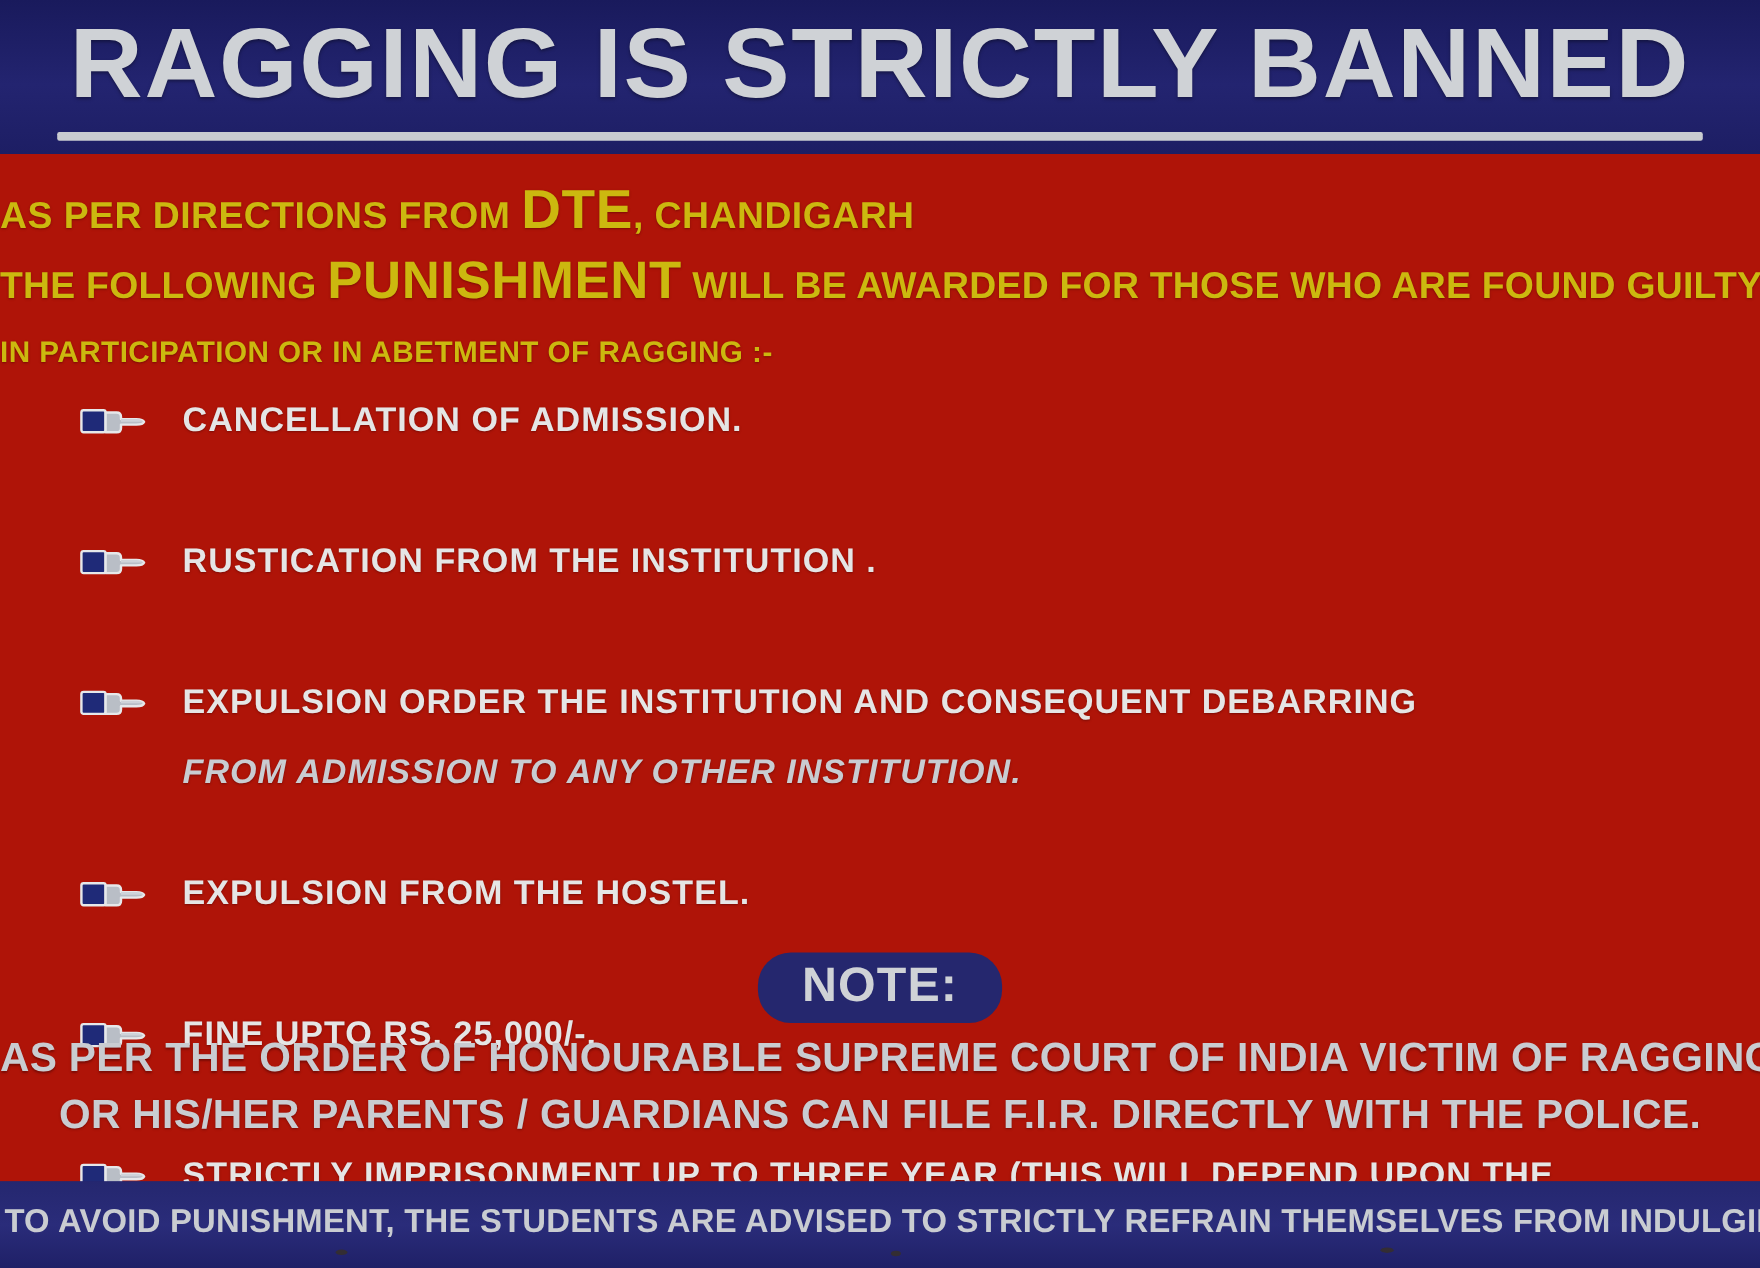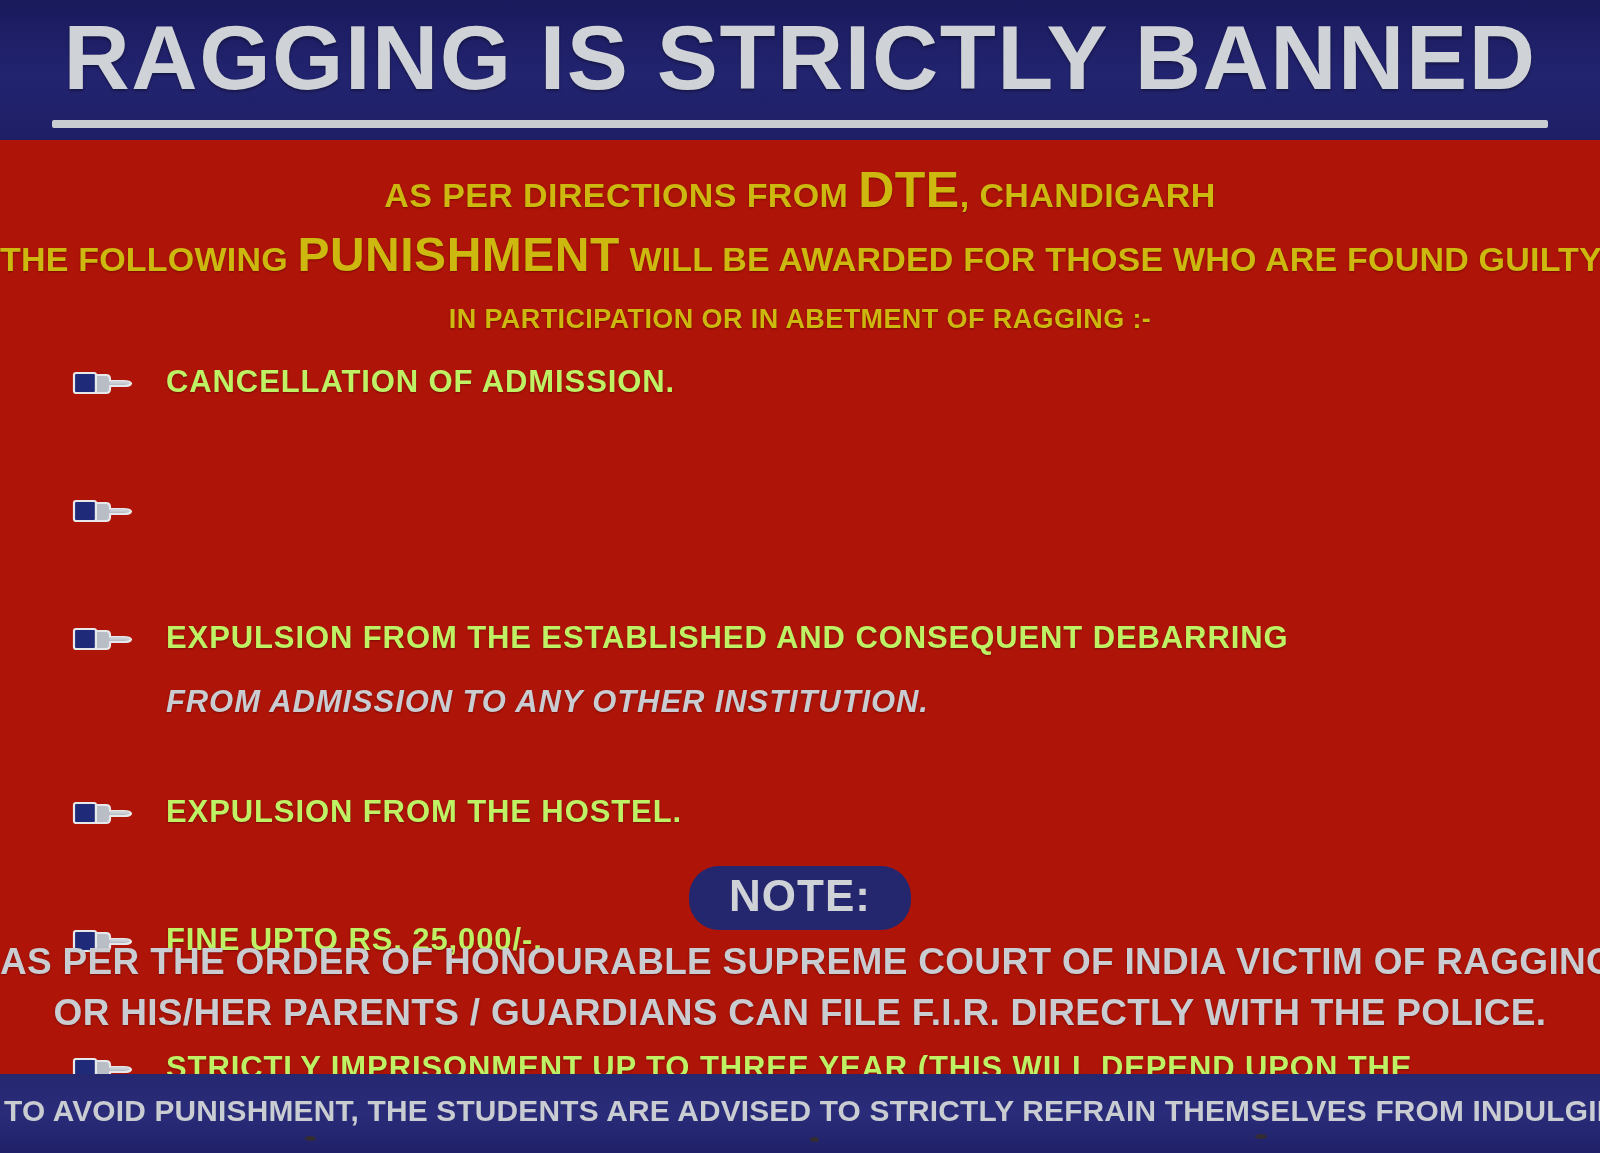--- a/index.html
+++ b/index.html
@@ -49,21 +49,21 @@
     height: 8px;
     background: #c9ccd1;
     border-radius: 2px;
   }
 
   
   .intro {
     position: absolute;
     left: 0; right: 0;
     top: 160px;
-    text-align: center;
+    text-align: left;
     color: #ccb80f;
     font-weight: bold;
     text-shadow: 0 1px 2px rgba(60,0,0,0.45);
   }
   .intro-line {
     line-height: 60px;
     white-space: nowrap;
   }
   .intro-l1 { font-size: 34px; letter-spacing: 0.4px; }
   .intro-l2 { font-size: 34px; letter-spacing: 0.2px; }
@@ -84,21 +84,21 @@
   }
   .manicule {
     position: absolute;
     left: 0;
     top: 6px;
     width: 62px;
     height: 34px;
   }
   .bullet-text {
     margin-left: 94px;
-    color: #bef264;
+    color: #e5e5e5;
     font-size: 31px;
     font-weight: bold;
     letter-spacing: 0.9px;
     line-height: 44px;
     white-space: nowrap;
     text-shadow: 0 1px 2px rgba(60,0,0,0.45);
   }
   .bullet-cont {
     margin-left: 94px;
     color: #c9ccd1;
@@ -217,34 +217,35 @@
     <div class="bullet-row">
       <span class="manicule">
         <svg width="62" height="34" viewBox="0 0 62 34" xmlns="http://www.w3.org/2000/svg">
           <g stroke="#e6e8ea" stroke-width="2.2" stroke-linejoin="round">
             <rect x="2" y="7" width="22" height="20" rx="2" fill="#1f2a78"></rect>
             <path d="M24 9 L34 9 Q38 9 38 13 L38 15 L52 15 Q58 15 59 17.5 Q58 20 52 20 L38 20 L38 23 Q38 27 34 27 L24 27 Z" fill="#b9bec6"></path>
           </g>
           <path d="M38 15 L52 15 Q57 15 58 17.4 L38 17.4 Z" fill="#cfd3d9" stroke="none"></path>
         </svg>
       </span>
+      <div class="bullet-text">RUSTICATION FROM THE INSTITUTION .</div>
     </div>
     <div class="gap-sm"></div>
 
     <div class="bullet-row">
       <span class="manicule">
         <svg width="62" height="34" viewBox="0 0 62 34" xmlns="http://www.w3.org/2000/svg">
           <g stroke="#e6e8ea" stroke-width="2.2" stroke-linejoin="round">
             <rect x="2" y="7" width="22" height="20" rx="2" fill="#1f2a78"></rect>
             <path d="M24 9 L34 9 Q38 9 38 13 L38 15 L52 15 Q58 15 59 17.5 Q58 20 52 20 L38 20 L38 23 Q38 27 34 27 L24 27 Z" fill="#b9bec6"></path>
           </g>
           <path d="M38 15 L52 15 Q57 15 58 17.4 L38 17.4 Z" fill="#cfd3d9" stroke="none"></path>
         </svg>
       </span>
-      <div class="bullet-text">EXPULSION FROM THE ESTABLISHED AND CONSEQUENT DEBARRING</div>
+      <div class="bullet-text">EXPULSION ORDER THE INSTITUTION AND CONSEQUENT DEBARRING</div>
       <div class="bullet-cont">FROM ADMISSION TO ANY OTHER INSTITUTION.</div>
     </div>
     <div class="gap-md"></div>
 
     <div class="bullet-row">
       <span class="manicule">
         <svg width="62" height="34" viewBox="0 0 62 34" xmlns="http://www.w3.org/2000/svg">
           <g stroke="#e6e8ea" stroke-width="2.2" stroke-linejoin="round">
             <rect x="2" y="7" width="22" height="20" rx="2" fill="#1f2a78"></rect>
             <path d="M24 9 L34 9 Q38 9 38 13 L38 15 L52 15 Q58 15 59 17.5 Q58 20 52 20 L38 20 L38 23 Q38 27 34 27 L24 27 Z" fill="#b9bec6"></path>

